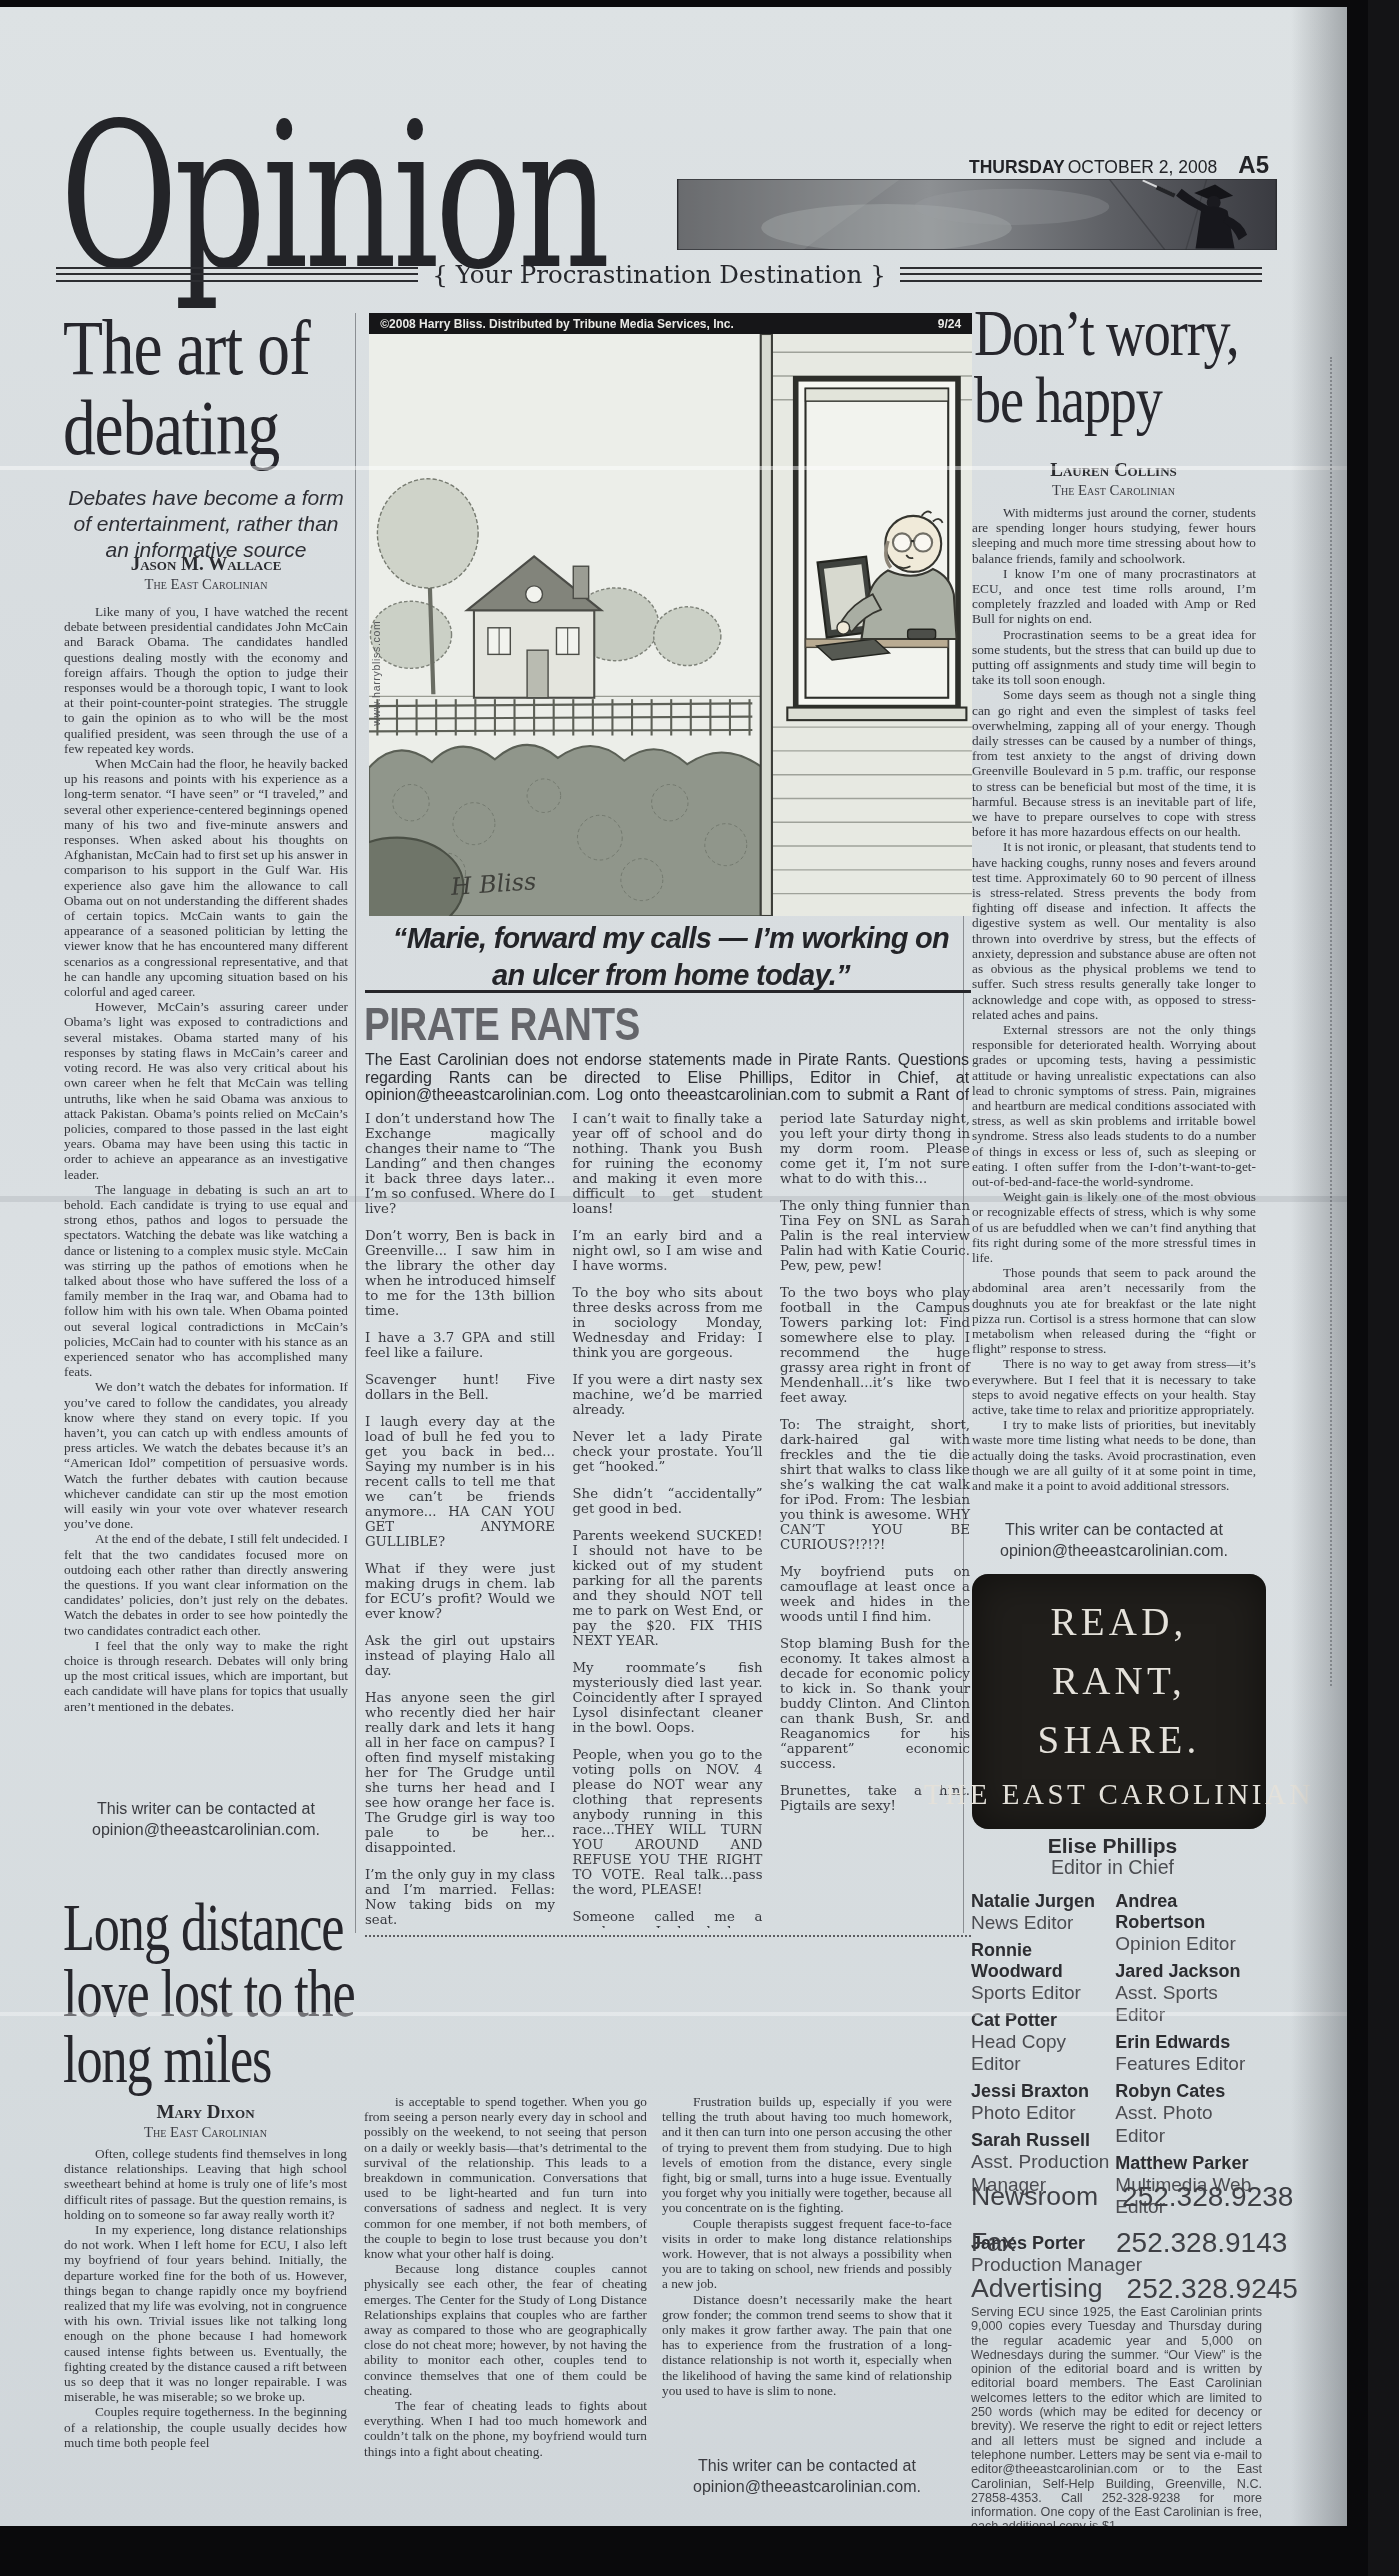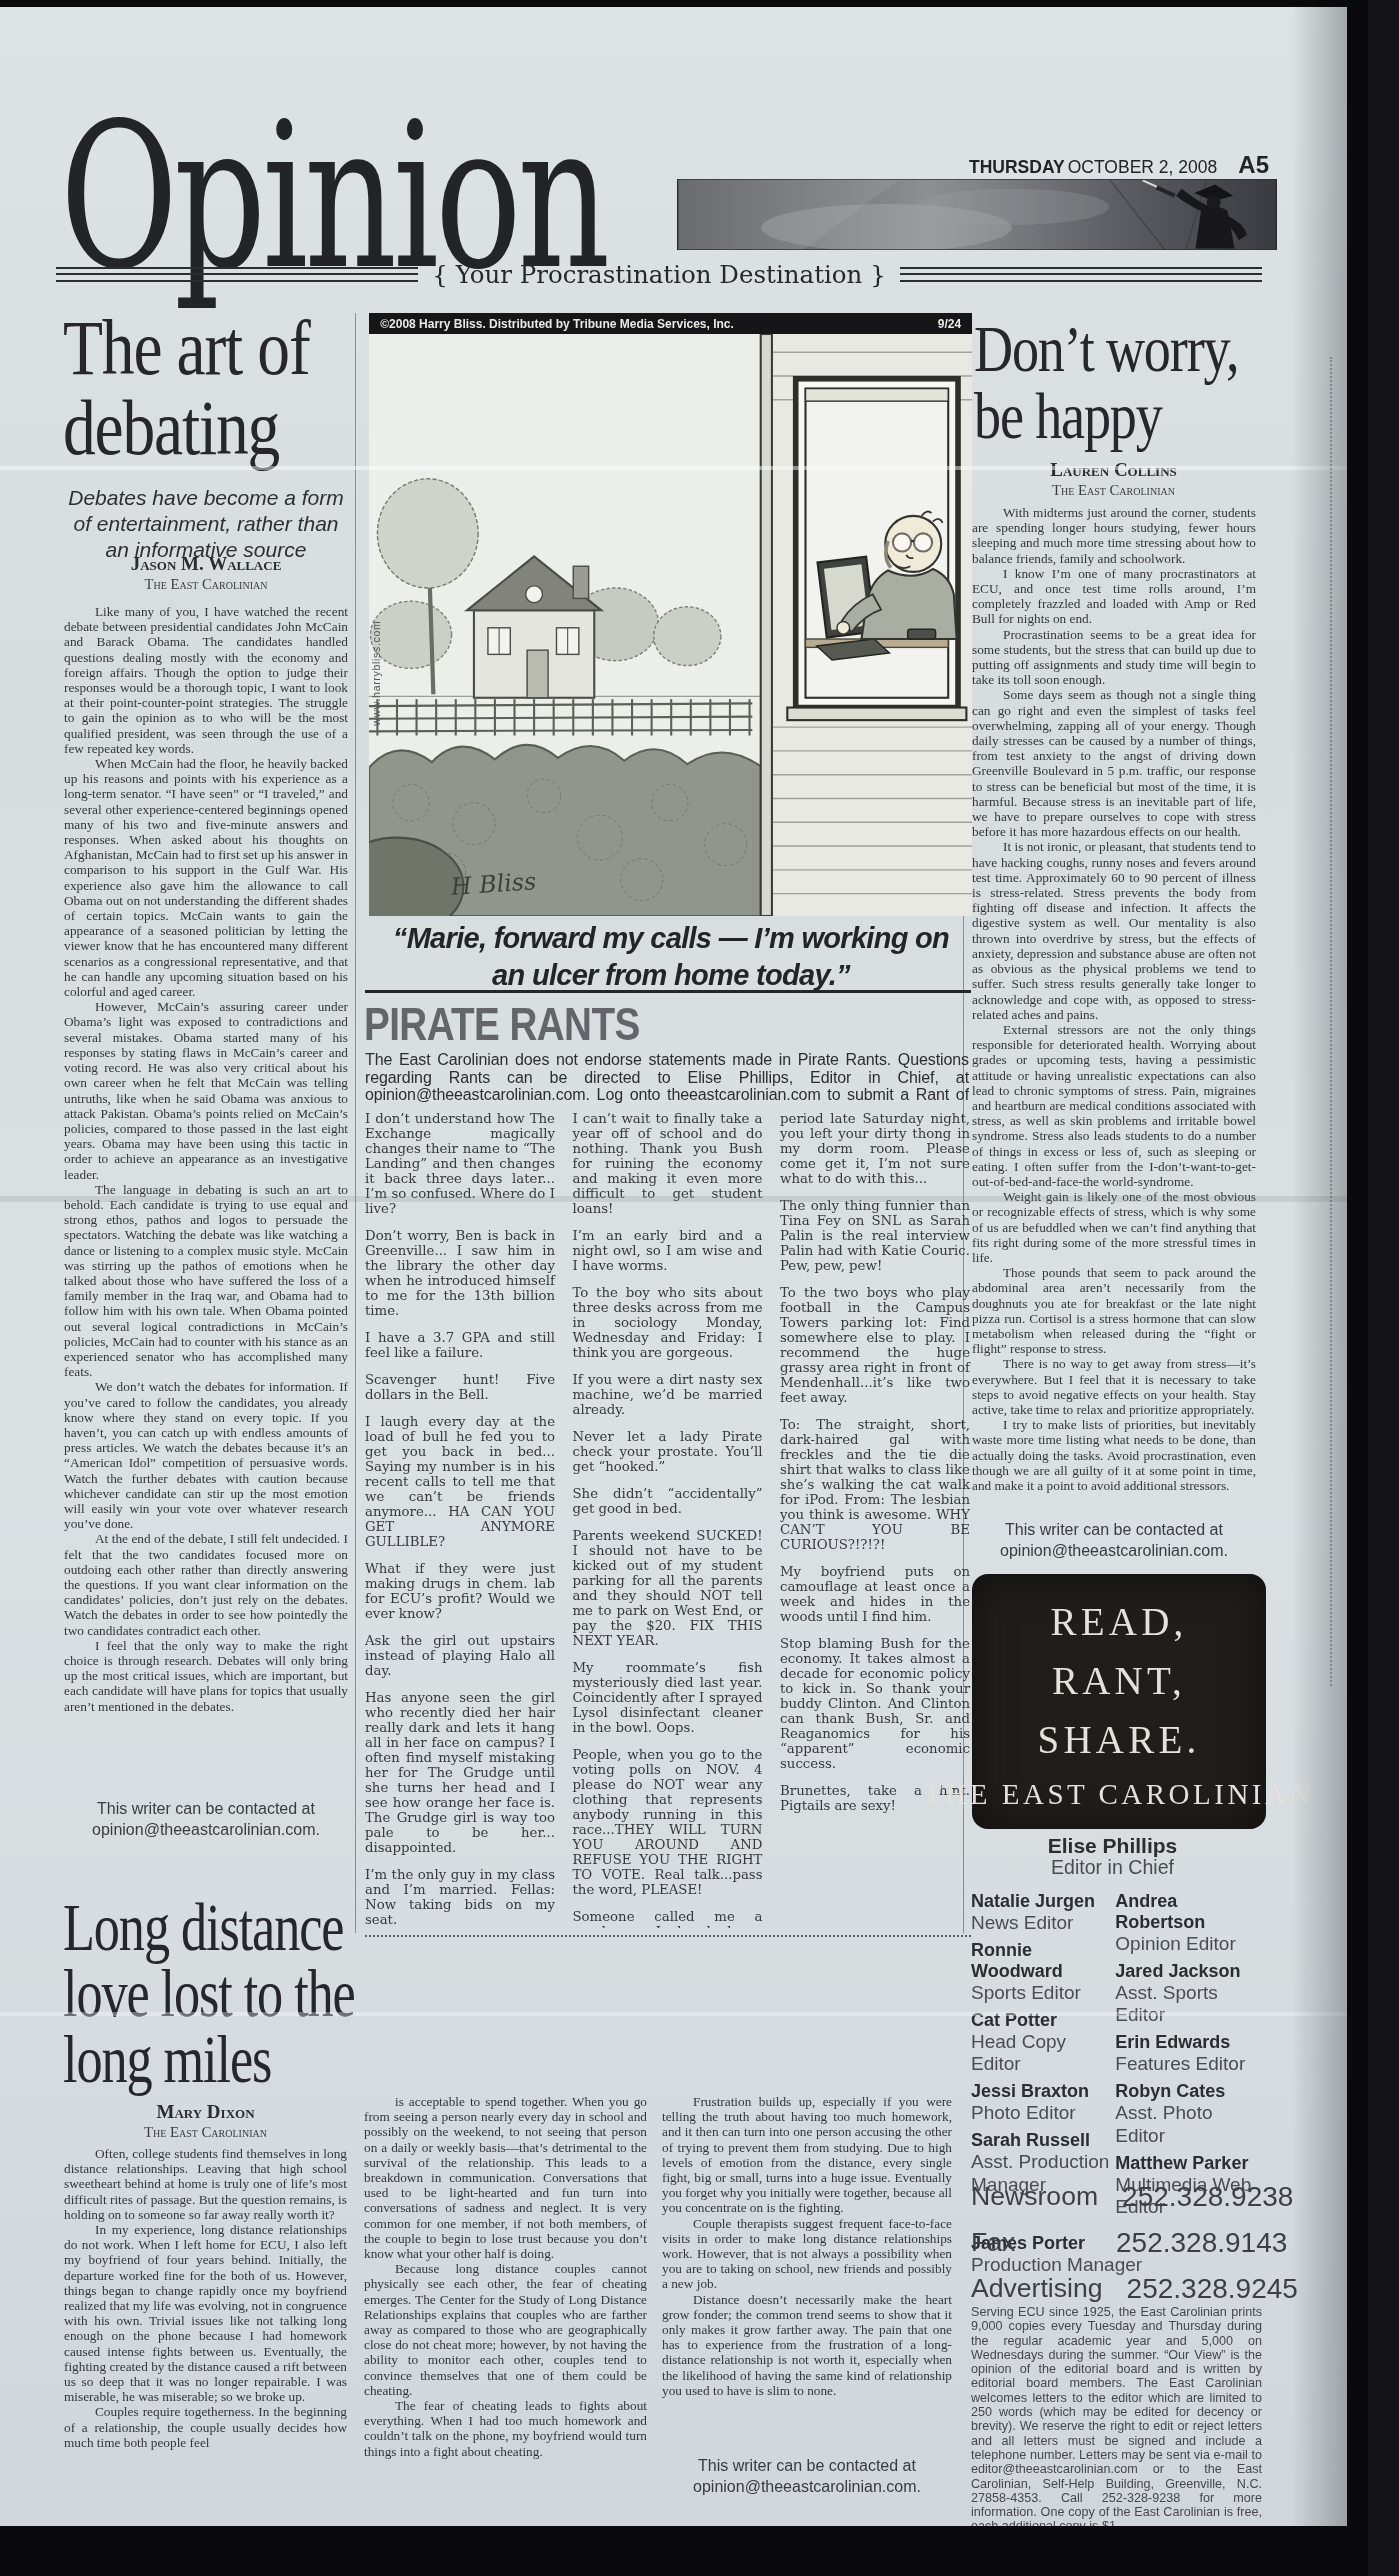--- a/index.html
+++ b/index.html
@@ -324,21 +324,21 @@
         <p class="bp">Because long distance couples cannot physically see each other, the fear of cheating emerges. The Center for the Study of Long Distance Relationships explains that couples who are farther away as compared to those who are geographically close do not cheat more; however, by not having the ability to monitor each other, couples tend to convince themselves that one of them could be cheating.</p>
         <p class="bp">The fear of cheating leads to fights about everything. When I had too much homework and couldn’t talk on the phone, my boyfriend would turn things into a fight about cheating.</p>
       </div>
     <div class="abs body-block" style="left:662px;top:2087px;width:290px;height:392px;">
         <p class="bp">Frustration builds up, especially if you were telling the truth about having too much homework, and it then can turn into one person accusing the other of trying to prevent them from studying. Due to high levels of emotion from the distance, every single fight, big or small, turns into a huge issue. Eventually you forget why you initially were together, because all you concentrate on is the fighting.</p>
         <p class="bp">Couple therapists suggest frequent face-to-face visits in order to make long distance relationships work. However, that is not always a possibility when you are to taking on school, new friends and possibly a new job.</p>
         <p class="bp">Distance doesn’t necessarily make the heart grow fonder; the common trend seems to show that it only makes it grow farther away. The pain that one has to experience from the frustration of a long-distance relationship is not worth it, especially when the likelihood of having the same kind of relationship you used to have is slim to none.</p>
       </div>
     <div class="abs contact" style="left:662px;top:2448px;width:290px;">This writer can be contacted at opinion@theeastcarolinian.com.</div>
 
-    <div class="abs hl-dw" style="left:974px;top:308px;">
+    <div class="abs hl-dw" style="left:974px;top:292px;">
       <div>
           <div class="hl-line">Don’t worry,</div>
           <div class="hl-line">be happy</div>
         </div>
     </div>
     <div class="abs byl" style="left:972px;top:452px;width:283px;">
       <div class="name">Lauren Collins</div>
       <div class="org">The East Carolinian</div>
     </div>
     <div class="abs body-block" style="left:972px;top:498px;width:284px;height:1006px;">

